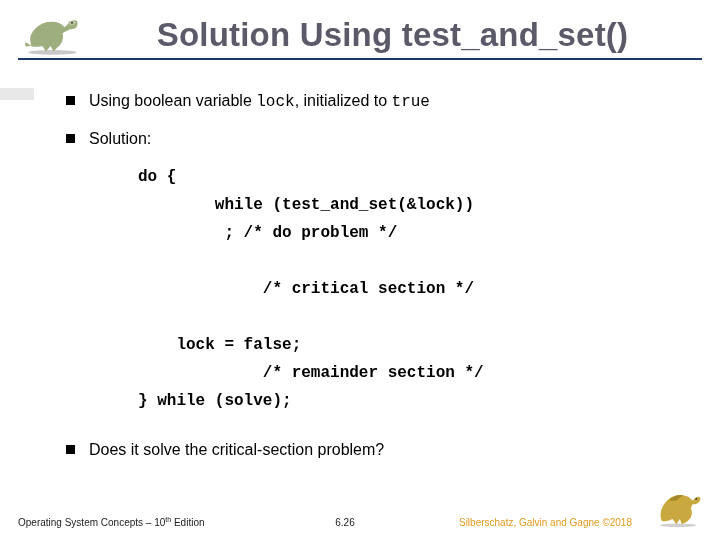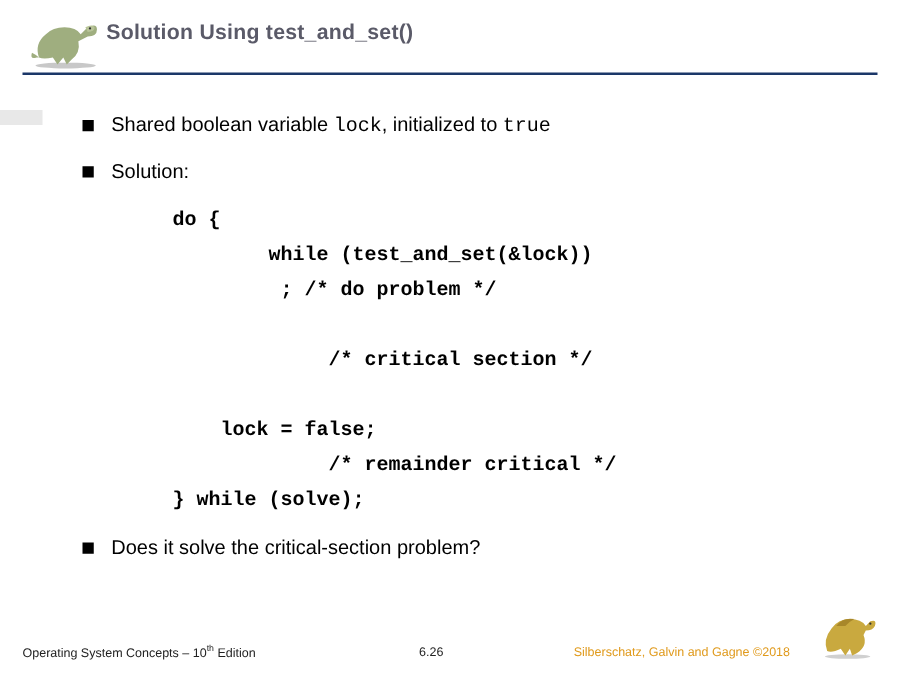--- a/index.html
+++ b/index.html
@@ -25,21 +25,22 @@
     display: flex;
     align-items: flex-start;
   }
   .dino-left {
     width: 65px;
     height: 48px;
     margin-top: -2px;
   }
   .title {
     flex: 1;
-    font-size: 17px;
+    text-align: center;
+    font-size: 33px;
     font-weight: bold;
     color: #5a5a68;
     padding-top: 6px;
     letter-spacing: 0.2px;
   }
   .title-rule {
     margin: 2px 18px 0 18px;
     height: 0;
     border-top: 2px solid #1b3768;
   }
@@ -65,21 +66,21 @@
   .tt { font-family: "Courier New", Courier, monospace; margin-top: 37px; }
   .code-block {
     font-family: "Courier New", Courier, monospace;
     font-weight: bold;
     font-size: 16px;
     margin-left: 72px;
     line-height: 1.75;
     white-space: pre;
   }
   .lower-bullet {
-    margin-top: 14px;
+    margin-top: 24px;
   }
   .footer {
     position: absolute;
     left: 0;
     right: 0;
     bottom: 12px;
     display: flex;
     align-items: flex-end;
     padding: 0 18px;
     font-size: 10px;
@@ -121,37 +122,37 @@
 </div>
 <div class="title-rule"></div>
 
 <div class="sidebar-strip"></div>
 
 <div class="content">
 
   <div class="bullet-row">
     <div class="bullet"></div>
     <div>
-      <span>Shared boolean variable </span><span class="tt">lock</span><span>, initialized to </span><span class="tt">true</span>
+      <span>Using boolean variable </span><span class="tt">lock</span><span>, initialized to </span><span class="tt">true</span>
     </div>
   </div>
 
   <div class="bullet-row">
     <div class="bullet"></div>
     <div>Solution:</div>
   </div>
 
   <div class="code-block"><span>do {</span>
 <span>        while (test_and_set(&amp;lock))</span>
 <span>         ; /* do problem */</span>
 <span></span>
 <span>             /* critical section */</span>
 <span></span>
 <span>    lock = false;</span>
-<span>             /* remainder critical */</span>
+<span>             /* remainder section */</span>
 <span>} while (solve);</span></div>
 
   <div class="bullet-row lower-bullet">
     <div class="bullet"></div>
     <div>Does it solve the critical-section problem?</div>
   </div>
 
 </div>
 
 <div class="footer">

